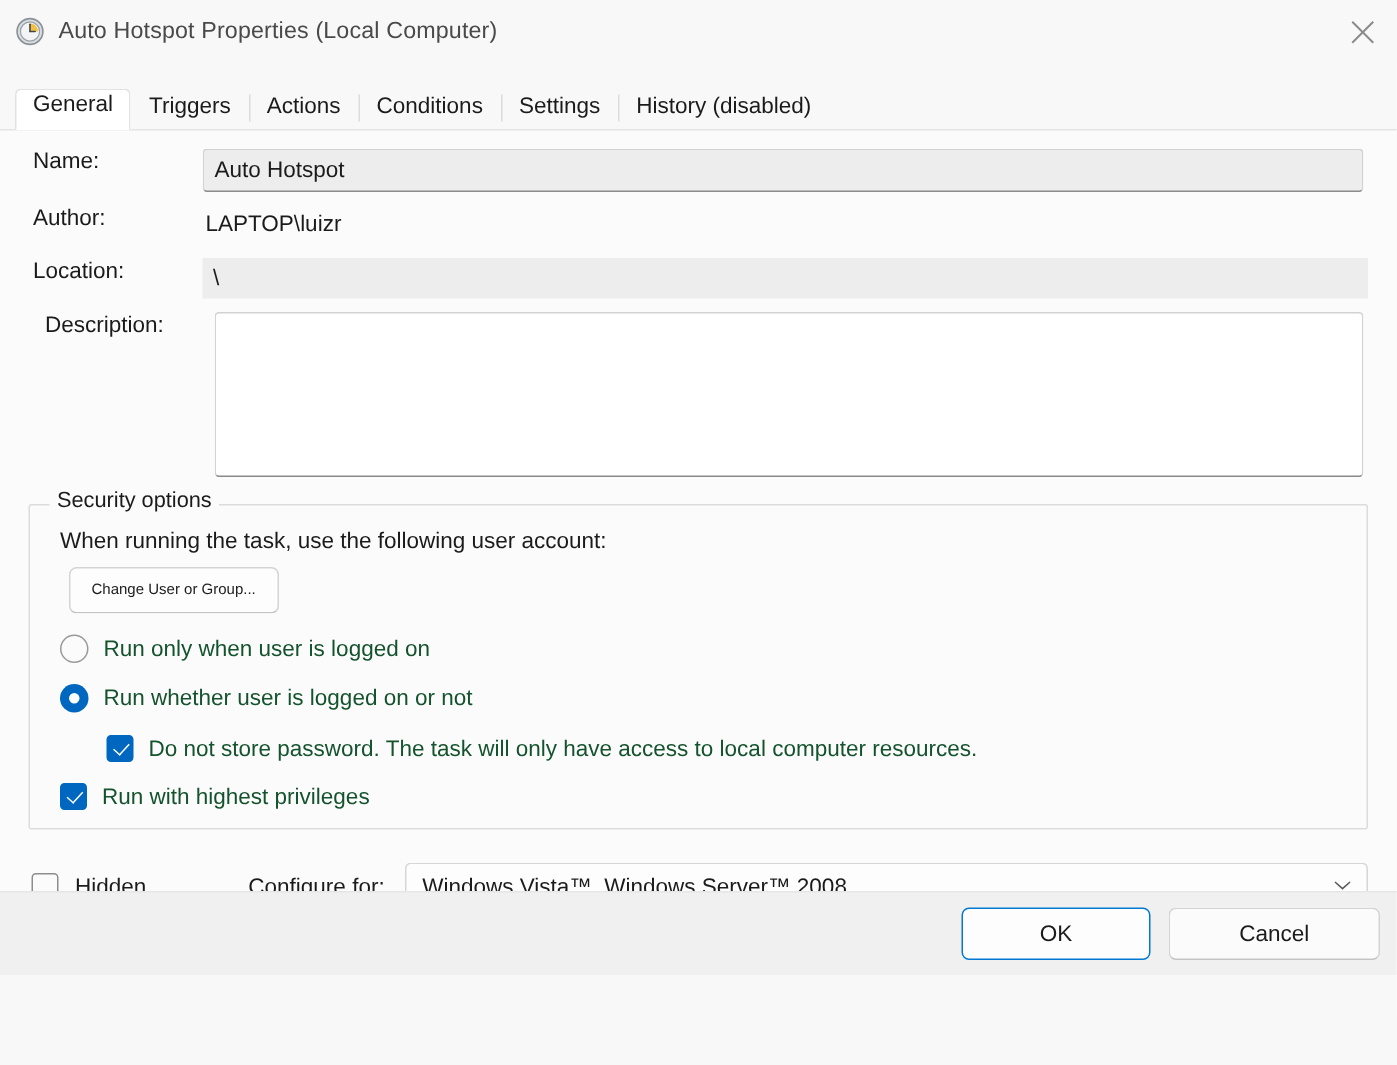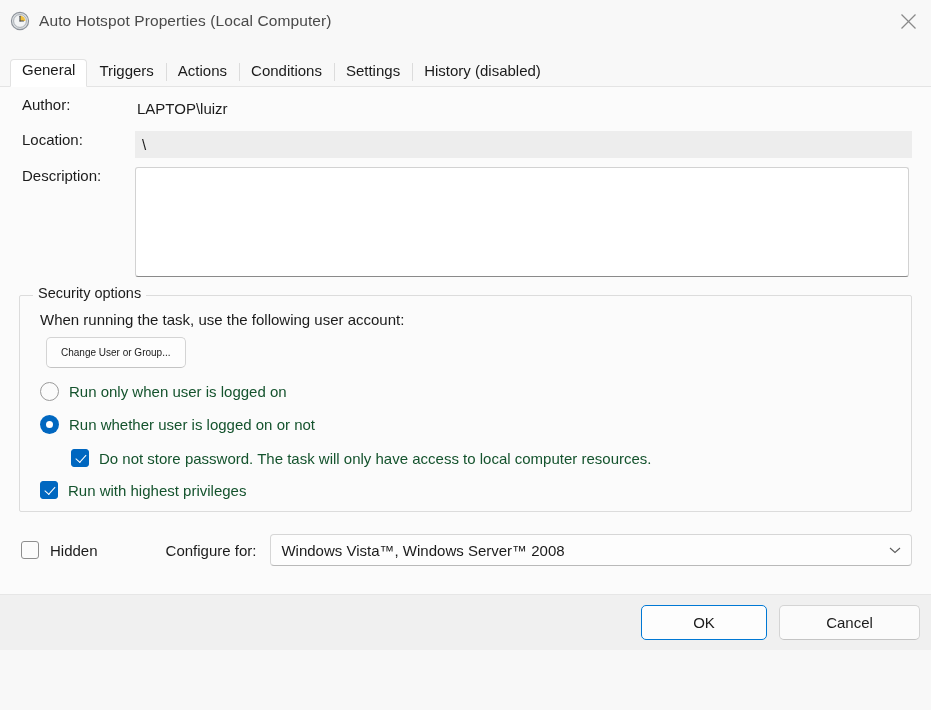--- a/index.html
+++ b/index.html
@@ -417,36 +417,42 @@
   <div class="tab">
     <span>Settings</span>
   </div>
   <div class="tab">
     <span>History (disabled)</span>
   </div>
 </div>
 
 <div class="panel">
 
+  <div class="form-row" style="margin-top:12px;">
+    <span class="form-label">Name:</span>
+    <div class="field-name">
+      <span>Auto Hotspot</span>
+    </div>
+  </div>
 
   <div class="form-row" style="margin-top:9px;">
     <span class="form-label">Author:</span>
     <div class="field-plain">
       <span>LAPTOP\luizr</span>
     </div>
   </div>
 
   <div class="form-row" style="margin-top:11px;">
     <span class="form-label">Location:</span>
     <div class="field-flat">
       <span>\</span>
     </div>
   </div>
 
-  <div class="form-row" style="margin-top:9px;">
+  <div class="form-row" style="margin-top:9px;margin-left:8px;">
     <span class="form-label">Description:</span>
     <div class="field-desc">
       <span></span>
     </div>
   </div>
 
   <div class="groupbox">
     <span class="group-legend">Security options</span>
 
     <div class="group-caption">When running the task, use the following user account:</div>

